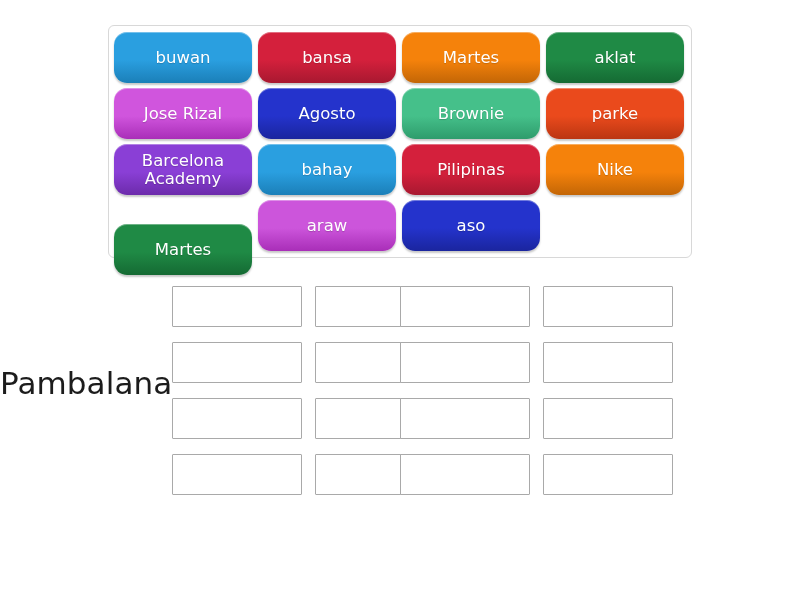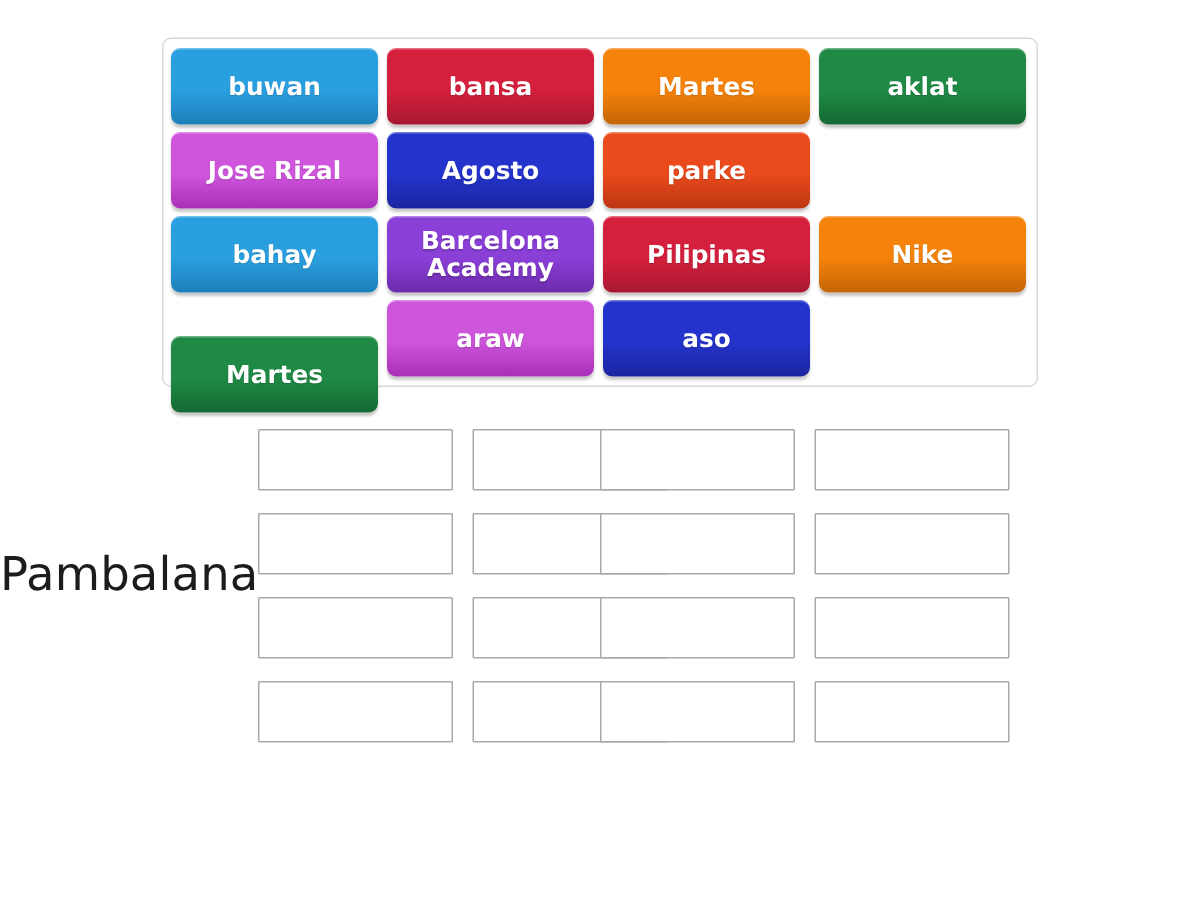--- a/index.html
+++ b/index.html
@@ -39,27 +39,27 @@
     flex-direction: column;
     gap: 5px;
   }
   .tile-row {
     display: flex;
     gap: 6px;
   }
   .tile {
     width: 138px;
     height: 51px;
-    border-radius: 6px;
+    border-radius: 13px;
     display: flex;
     align-items: center;
     justify-content: center;
     text-align: center;
     color: #ffffff;
-    font-weight: bold;
+    font-weight: normal;
     font-size: 16.5px;
     line-height: 18px;
     box-sizing: border-box;
     padding: 2px 16px;
     cursor: pointer;
     user-select: none;
     text-shadow: 0 1px 1px rgba(0,0,0,0.18);
     position: relative;
   }
   .tile .tile-label { display: block; width: 100%; }
@@ -129,30 +129,33 @@
             <span class="tile-label">aklat</span>
           </div>
         </div>
         <div class="tile-row">
           <div class="tile" style="background: linear-gradient(rgb(208, 85, 221) 0%, rgb(208, 85, 221) 55%, rgb(169, 46, 184) 100%); box-shadow: rgba(255, 255, 255, 0.35) 0px 1px 0px inset, rgba(0, 0, 0, 0.22) 0px 2px 2px;">
             <span class="tile-label">Jose Rizal</span>
           </div>
           <div class="tile" style="background: linear-gradient(rgb(36, 51, 204) 0%, rgb(36, 51, 204) 55%, rgb(26, 37, 158) 100%); box-shadow: rgba(255, 255, 255, 0.35) 0px 1px 0px inset, rgba(0, 0, 0, 0.22) 0px 2px 2px;">
             <span class="tile-label">Agosto</span>
           </div>
+          <div class="tile" style="background: linear-gradient(rgb(69, 192, 138) 0%, rgb(69, 192, 138) 55%, rgb(46, 156, 108) 100%); box-shadow: rgba(255, 255, 255, 0.35) 0px 1px 0px inset, rgba(0, 0, 0, 0.22) 0px 2px 2px;">
+            <span class="tile-label">Brownie</span>
+          </div>
           <div class="tile" style="background: linear-gradient(rgb(234, 74, 28) 0%, rgb(234, 74, 28) 55%, rgb(187, 54, 18) 100%); box-shadow: rgba(255, 255, 255, 0.35) 0px 1px 0px inset, rgba(0, 0, 0, 0.22) 0px 2px 2px;">
             <span class="tile-label">parke</span>
           </div>
         </div>
         <div class="tile-row">
+          <div class="tile" style="background: linear-gradient(rgb(138, 63, 214) 0%, rgb(138, 63, 214) 55%, rgb(108, 43, 171) 100%); box-shadow: rgba(255, 255, 255, 0.35) 0px 1px 0px inset, rgba(0, 0, 0, 0.22) 0px 2px 2px;">
+            <span class="tile-label">Barcelona Academy</span>
+          </div>
           <div class="tile" style="background: linear-gradient(rgb(42, 159, 224) 0%, rgb(42, 159, 224) 55%, rgb(27, 127, 184) 100%); box-shadow: rgba(255, 255, 255, 0.35) 0px 1px 0px inset, rgba(0, 0, 0, 0.22) 0px 2px 2px;">
             <span class="tile-label">bahay</span>
-          </div>
-          <div class="tile" style="background: linear-gradient(rgb(138, 63, 214) 0%, rgb(138, 63, 214) 55%, rgb(108, 43, 171) 100%); box-shadow: rgba(255, 255, 255, 0.35) 0px 1px 0px inset, rgba(0, 0, 0, 0.22) 0px 2px 2px;">
-            <span class="tile-label">Barcelona Academy</span>
           </div>
           <div class="tile" style="background: linear-gradient(rgb(212, 32, 60) 0%, rgb(212, 32, 60) 55%, rgb(168, 24, 48) 100%); box-shadow: rgba(255, 255, 255, 0.35) 0px 1px 0px inset, rgba(0, 0, 0, 0.22) 0px 2px 2px;">
             <span class="tile-label">Pilipinas</span>
           </div>
           <div class="tile" style="background: linear-gradient(rgb(245, 130, 11) 0%, rgb(245, 130, 11) 55%, rgb(195, 102, 6) 100%); box-shadow: rgba(255, 255, 255, 0.35) 0px 1px 0px inset, rgba(0, 0, 0, 0.22) 0px 2px 2px;">
             <span class="tile-label">Nike</span>
           </div>
         </div>
         <div class="tile-row">
           <div class="tile" style="background: linear-gradient(rgb(31, 138, 69) 0%, rgb(31, 138, 69) 55%, rgb(21, 106, 51) 100%); box-shadow: rgba(255, 255, 255, 0.35) 0px 1px 0px inset, rgba(0, 0, 0, 0.22) 0px 2px 2px; margin-top: 24px;">

